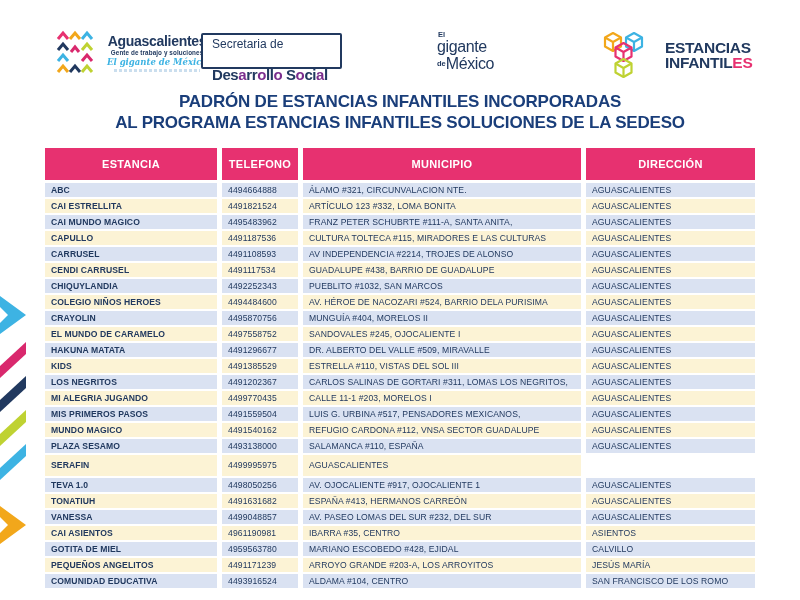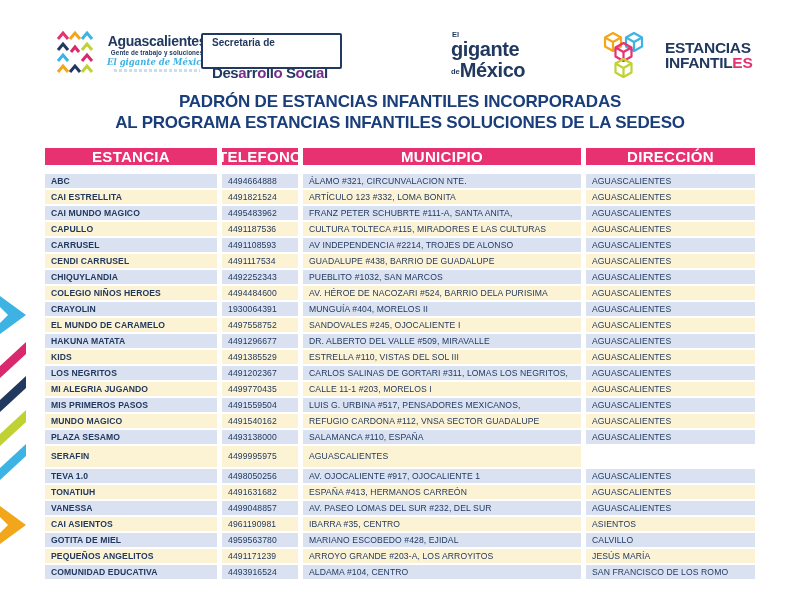--- a/index.html
+++ b/index.html
@@ -12,43 +12,43 @@
   .ags-text{display:flex;flex-direction:column;align-items:center;line-height:1;}
   .ags-word{font-size:14px;font-weight:800;letter-spacing:-0.3px;color:var(--navy,#21395f);}
   .ags-tag{font-size:6.3px;font-weight:700;margin-top:2px;color:var(--navy,#21395f);letter-spacing:0.1px;}
   .ags-slogan{font-family:"DejaVu Serif",serif;font-style:italic;font-weight:700;
               font-size:8.5px;color:var(--cyan,#3db3e3);margin-top:2px;}
   .ags-micro{margin-top:3px;width:86px;height:3px;opacity:.55;
              background:repeating-linear-gradient(90deg,#9fc3e0 0 3px,#ffffff 3px 5px);}
   .logo-sedeso{position:absolute;left:201px;top:5px;width:141px;height:36px;
                border:2.5px solid var(--navy,#21395f);background:#fff;border-radius:2px;
                padding:3px 0 0 9px;box-sizing:border-box;line-height:1;}
-  .sed-heading{font-size:10px;font-weight:700;color:var(--navy,#21395f);}
+  .sed-heading{font-size:12px;font-weight:400;color:var(--navy,#21395f);}
   .sed-word{font-size:15px;font-weight:800;letter-spacing:-0.4px;color:var(--navy,#21395f);margin-top:17px;}
   .sed-word .vowel{color:var(--purple,#7b2e8e);}
-  .logo-gigante{position:absolute;left:451px;top:3px;line-height:1;color:var(--navy,#1e3a6e);}
+  .logo-gigante{position:absolute;left:437px;top:3px;line-height:1;color:var(--navy,#1e3a6e);}
   .g-el{font-size:7.5px;font-weight:800;margin-left:1px;}
-  .g-big{font-size:20px;font-weight:700;letter-spacing:-0.4px;}
+  .g-big{font-size:16px;font-weight:400;letter-spacing:-0.4px;}
   .g-line3{margin-top:1px;}
   .g-de{font-size:7.5px;font-weight:800;vertical-align:3px;}
   .logo-est{position:absolute;left:601px;top:1px;display:flex;align-items:center;gap:18px;}
   .est-text{line-height:15px;font-size:15.5px;font-weight:800;letter-spacing:-0.3px;color:var(--navy,#21395f);}
   .est-pink{color:var(--pink,#e73170);}
 
   
   .title{position:absolute;top:91px;left:0;width:800px;text-align:center;
          font-size:17px;font-weight:800;line-height:21px;letter-spacing:-0.2px;
          color:var(--title-navy,#1a3e7a);}
 
   
   .tbl{position:absolute;left:45px;top:148px;width:710px;}
   .thead,.row{display:grid;grid-template-columns:172px 76px 278px 169px;column-gap:5px;}
-  .thead .hcell{background:var(--pink,#e73170);color:#fff;font-size:15px;font-weight:800;
-        letter-spacing:0.3px;height:17px;display:flex;align-items:center;justify-content:center;}
-  .tbody{margin-top:9px;}
+  .thead .hcell{background:var(--pink,#e73170);color:#fff;font-size:11px;font-weight:800;
+        letter-spacing:0.3px;height:32px;display:flex;align-items:center;justify-content:center;}
+  .tbody{margin-top:3px;}
   .row{margin-bottom:2px;}
   .cell{min-height:14px;display:flex;align-items:center;padding:0 6px;box-sizing:border-box;
         font-size:8.6px;line-height:13px;letter-spacing:0.1px;color:var(--navy,#21395f);}
   .row:nth-child(odd) .cell{background:var(--row-blue,#dae2f2);}
   .row:nth-child(even) .cell{background:var(--row-cream,#fcf3d5);}
   .cell.name{font-weight:800;}
   .row.tall .cell{padding-top:4px;padding-bottom:4px;}
 
   
   .deco{position:absolute;left:0;top:296px;}
@@ -195,21 +195,21 @@
         <div class="row">
           <div class="cell name">COLEGIO NIÑOS HEROES</div>
           <div class="cell phone">4494484600</div>
           <div class="cell addr">
             <span>AV. HÉROE DE NACOZARI #524, BARRIO DELA PURISIMA</span>
           </div>
           <div class="cell muni">AGUASCALIENTES</div>
         </div>
         <div class="row">
           <div class="cell name">CRAYOLIN</div>
-          <div class="cell phone">1930064391</div>
+          <div class="cell phone">4495870756</div>
           <div class="cell addr">
             <span>MUNGUÍA #404, MORELOS II</span>
           </div>
           <div class="cell muni">AGUASCALIENTES</div>
         </div>
         <div class="row">
           <div class="cell name">EL MUNDO DE CARAMELO</div>
           <div class="cell phone">4497558752</div>
           <div class="cell addr">
             <span>SANDOVALES #245, OJOCALIENTE I</span>

